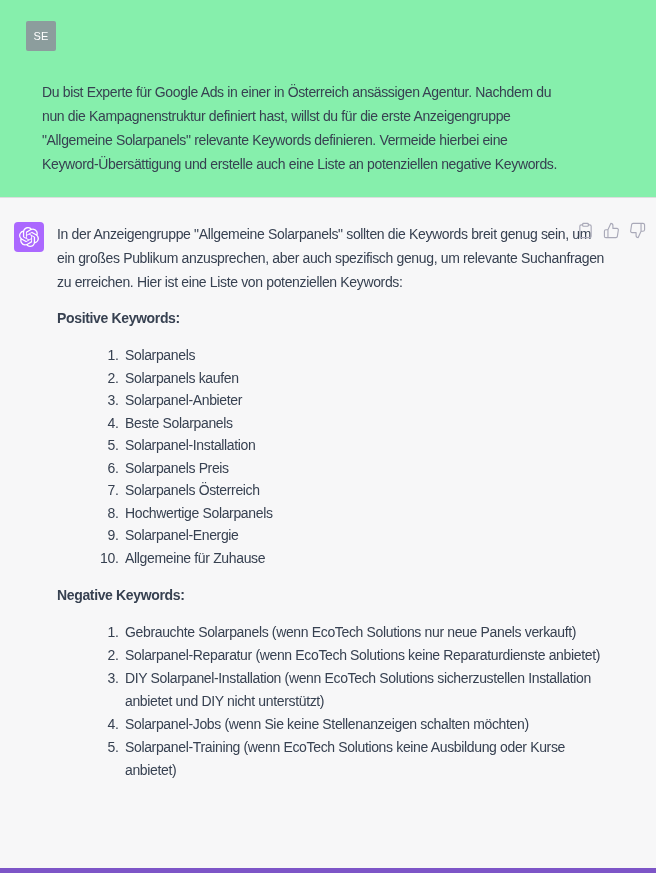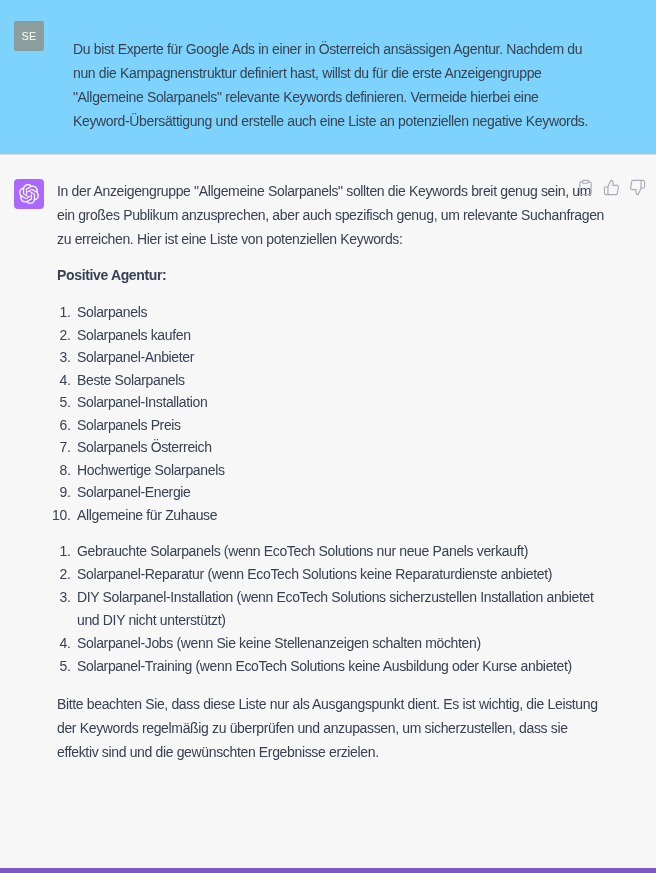--- a/index.html
+++ b/index.html
@@ -7,21 +7,21 @@
   body {
     width: 656px; height: 873px; overflow: hidden;
     font-family: "Liberation Sans", "DejaVu Sans", sans-serif;
     background: #ffffff; color: #374151;
   }
   main.chat {
     width: 656px; height: 873px; position: relative;
     display: flex; flex-direction: column;
   }
   .msg { display: flex; gap: 13px; }
-  .msg-user { background: #7dd3fc; padding: 21px 14px 5px 14px; }
+  .msg-user { background: #86efac; padding: 21px 14px 5px 26px; flex-direction: column; }
   .msg-assistant {
     background: #f7f7f8; border-top: 1px solid rgba(0,0,0,0.10);
     padding: 24px 14px 0 14px; flex: 1 1 auto; min-height: 0;
     position: relative; overflow: hidden;
   }
   .avatar {
     width: 30px; height: 30px; flex: 0 0 30px;
     display: flex; align-items: center; justify-content: center;
     user-select: none;
   }
@@ -33,21 +33,21 @@
   .avatar-assistant svg { width: 20px; height: 20px; display: block; }
   .content {
     width: 552px; font-size: 14px; letter-spacing: -0.35px;
     color: #374151;
   }
   .content p { margin: 0 0 12px 0; line-height: 24px; }
   .content p.heading { font-weight: 700; margin: 0 0 14px 0; }
   .content ol { margin: 0 0 14px 0; padding-left: 17px; }
   .content ol.kw-positive li { line-height: 22.5px; }
   .content ol.kw-negative li { line-height: 23px; }
-  .content li { padding-left: 3px; }
+  .content li { padding-left: 3px; margin-left: 48px; }
   .msg-user .content p { margin: 16px; }
   .actions {
     position: absolute; top: 24px; right: 10px;
     display: flex; gap: 9px; align-items: center;
   }
   .action-btn {
     background: none; border: 0; padding: 0; margin: 0;
     width: 17px; height: 17px; color: #a9a9b8; cursor: pointer;
   }
   .action-btn svg { width: 17px; height: 17px; display: block; }
@@ -71,46 +71,46 @@
   <section class="msg msg-assistant">
     <div class="avatar avatar-assistant">
       <svg viewBox="0 0 24 24" fill="#ffffff" xmlns="http://www.w3.org/2000/svg">
         <path d="M22.2819 9.8211a5.9847 5.9847 0 0 0-.5157-4.9108 6.0462 6.0462 0 0 0-6.5098-2.9A6.0651 6.0651 0 0 0 4.9807 4.1818a5.9847 5.9847 0 0 0-3.9977 2.9 6.0462 6.0462 0 0 0 .7427 7.0966 5.98 5.98 0 0 0 .511 4.9107 6.051 6.051 0 0 0 6.5146 2.9001A5.9847 5.9847 0 0 0 13.2599 24a6.0557 6.0557 0 0 0 5.7718-4.2058 5.9894 5.9894 0 0 0 3.9977-2.9001 6.0557 6.0557 0 0 0-.7475-7.073zM13.2599 22.4301a4.4755 4.4755 0 0 1-2.8764-1.0408l.1419-.0804 4.7783-2.7582a.7948.7948 0 0 0 .3927-.6813v-6.7369l2.02 1.1686a.071.071 0 0 1 .038.0615v5.5826a4.504 4.504 0 0 1-4.4945 4.4849zm-9.6607-4.1254a4.4708 4.4708 0 0 1-.5346-3.0137l.142.0852 4.783 2.7582a.7712.7712 0 0 0 .7806 0l5.8428-3.3685v2.3324a.0804.0804 0 0 1-.0332.0615L9.74 19.9502a4.4992 4.4992 0 0 1-6.1408-1.6455zM2.3408 7.8956a4.485 4.485 0 0 1 2.3655-1.9728V11.6a.7664.7664 0 0 0 .3879.6765l5.8144 3.3543-2.0201 1.1685a.0757.0757 0 0 1-.071 0l-4.8303-2.7865a4.504 4.504 0 0 1-1.6464-6.1172zm16.5963 3.8558-5.8334-3.3874L15.1192 7.2a.0757.0757 0 0 1 .071 0l4.8303 2.7913a4.4944 4.4944 0 0 1-.6765 8.1042v-5.6772a.79.79 0 0 0-.4069-.6669zm2.0107-3.0231-.142-.0852-4.7735-2.7818a.7759.7759 0 0 0-.7854 0L9.409 9.2297V6.8974a.0662.0662 0 0 1 .0284-.0615l4.8303-2.7866a4.4992 4.4992 0 0 1 6.6802 4.66zM8.3065 12.863l-2.02-1.1638a.0804.0804 0 0 1-.038-.0567V6.0742a4.4992 4.4992 0 0 1 7.3757-3.4537l-.142.0805L8.704 5.459a.7948.7948 0 0 0-.3927.6813zm1.0976-2.3654 2.602-1.4998 2.6069 1.4998v2.9994l-2.5974 1.4997-2.6067-1.4997z"></path>
       </svg>
     </div>
 
     <div class="content">
       <p>In der Anzeigengruppe "Allgemeine Solarpanels" sollten die Keywords breit genug sein, um ein großes Publikum anzusprechen, aber auch spezifisch genug, um relevante Suchanfragen zu erreichen. Hier ist eine Liste von potenziellen Keywords:</p>
 
-      <p class="heading">Positive Agentur:</p>
+      <p class="heading">Positive Keywords:</p>
 
       <ol class="kw-positive">
         <li>Solarpanels</li>
         <li>Solarpanels kaufen</li>
         <li>Solarpanel-Anbieter</li>
         <li>Beste Solarpanels</li>
         <li>Solarpanel-Installation</li>
         <li>Solarpanels Preis</li>
         <li>Solarpanels Österreich</li>
         <li>Hochwertige Solarpanels</li>
         <li>Solarpanel-Energie</li>
         <li>Allgemeine für Zuhause</li>
       </ol>
 
 
+      <p class="heading">Negative Keywords:</p>
 
       <ol class="kw-negative">
         <li>Gebrauchte Solarpanels (wenn EcoTech Solutions nur neue Panels verkauft)</li>
         <li>Solarpanel-Reparatur (wenn EcoTech Solutions keine Reparaturdienste anbietet)</li>
         <li>DIY Solarpanel-Installation (wenn EcoTech Solutions sicherzustellen Installation anbietet und DIY nicht unterstützt)</li>
         <li>Solarpanel-Jobs (wenn Sie keine Stellenanzeigen schalten möchten)</li>
         <li>Solarpanel-Training (wenn EcoTech Solutions keine Ausbildung oder Kurse anbietet)</li>
       </ol>
 
-      <p>Bitte beachten Sie, dass diese Liste nur als Ausgangspunkt dient. Es ist wichtig, die Leistung der Keywords regelmäßig zu überprüfen und anzupassen, um sicherzustellen, dass sie effektiv sind und die gewünschten Ergebnisse erzielen.</p>
     </div>
 
     <div class="actions">
       <button class="action-btn" title="">
         <svg viewBox="0 0 24 24" fill="none" stroke="currentColor" stroke-width="1.6" stroke-linecap="round" stroke-linejoin="round" xmlns="http://www.w3.org/2000/svg">
           <rect x="8" y="2" width="8" height="4" rx="1"></rect>
           <path d="M16 4h2a2 2 0 0 1 2 2v14a2 2 0 0 1-2 2H6a2 2 0 0 1-2-2V6a2 2 0 0 1 2-2h2"></path>
         </svg>
       </button>
       <button class="action-btn" title="">

